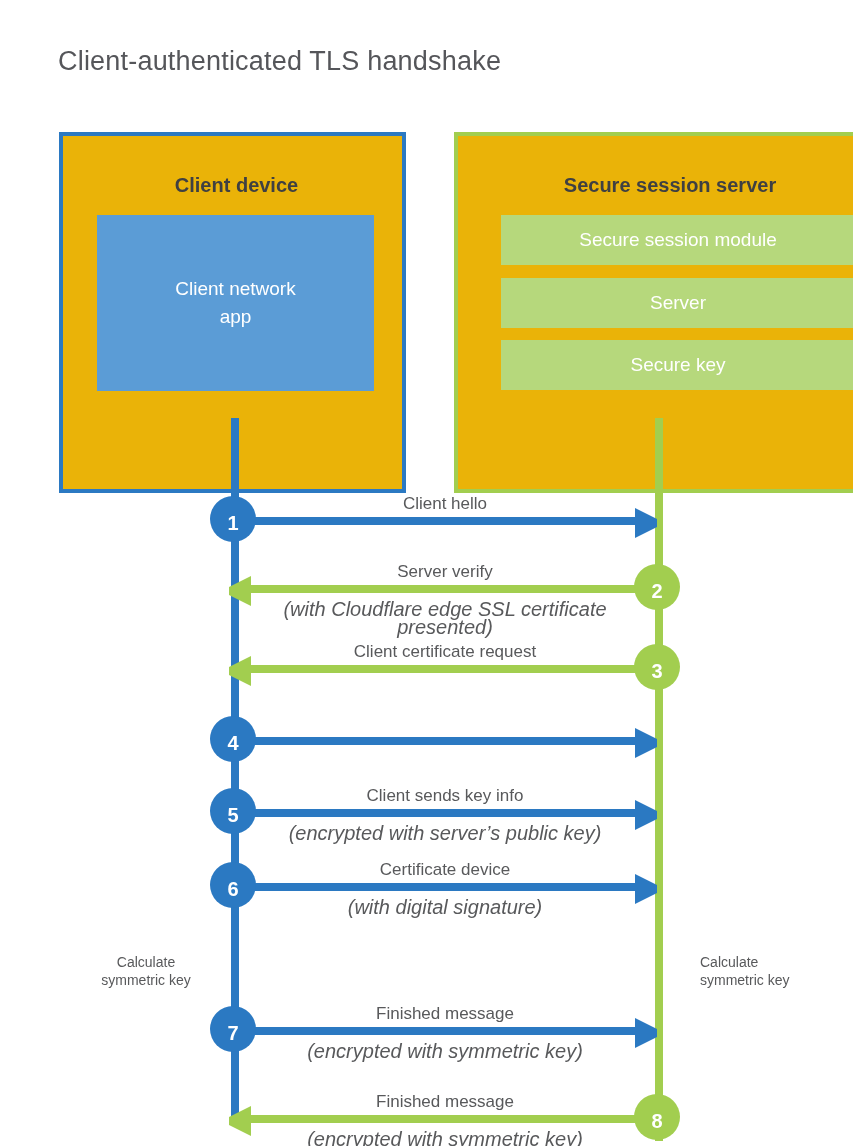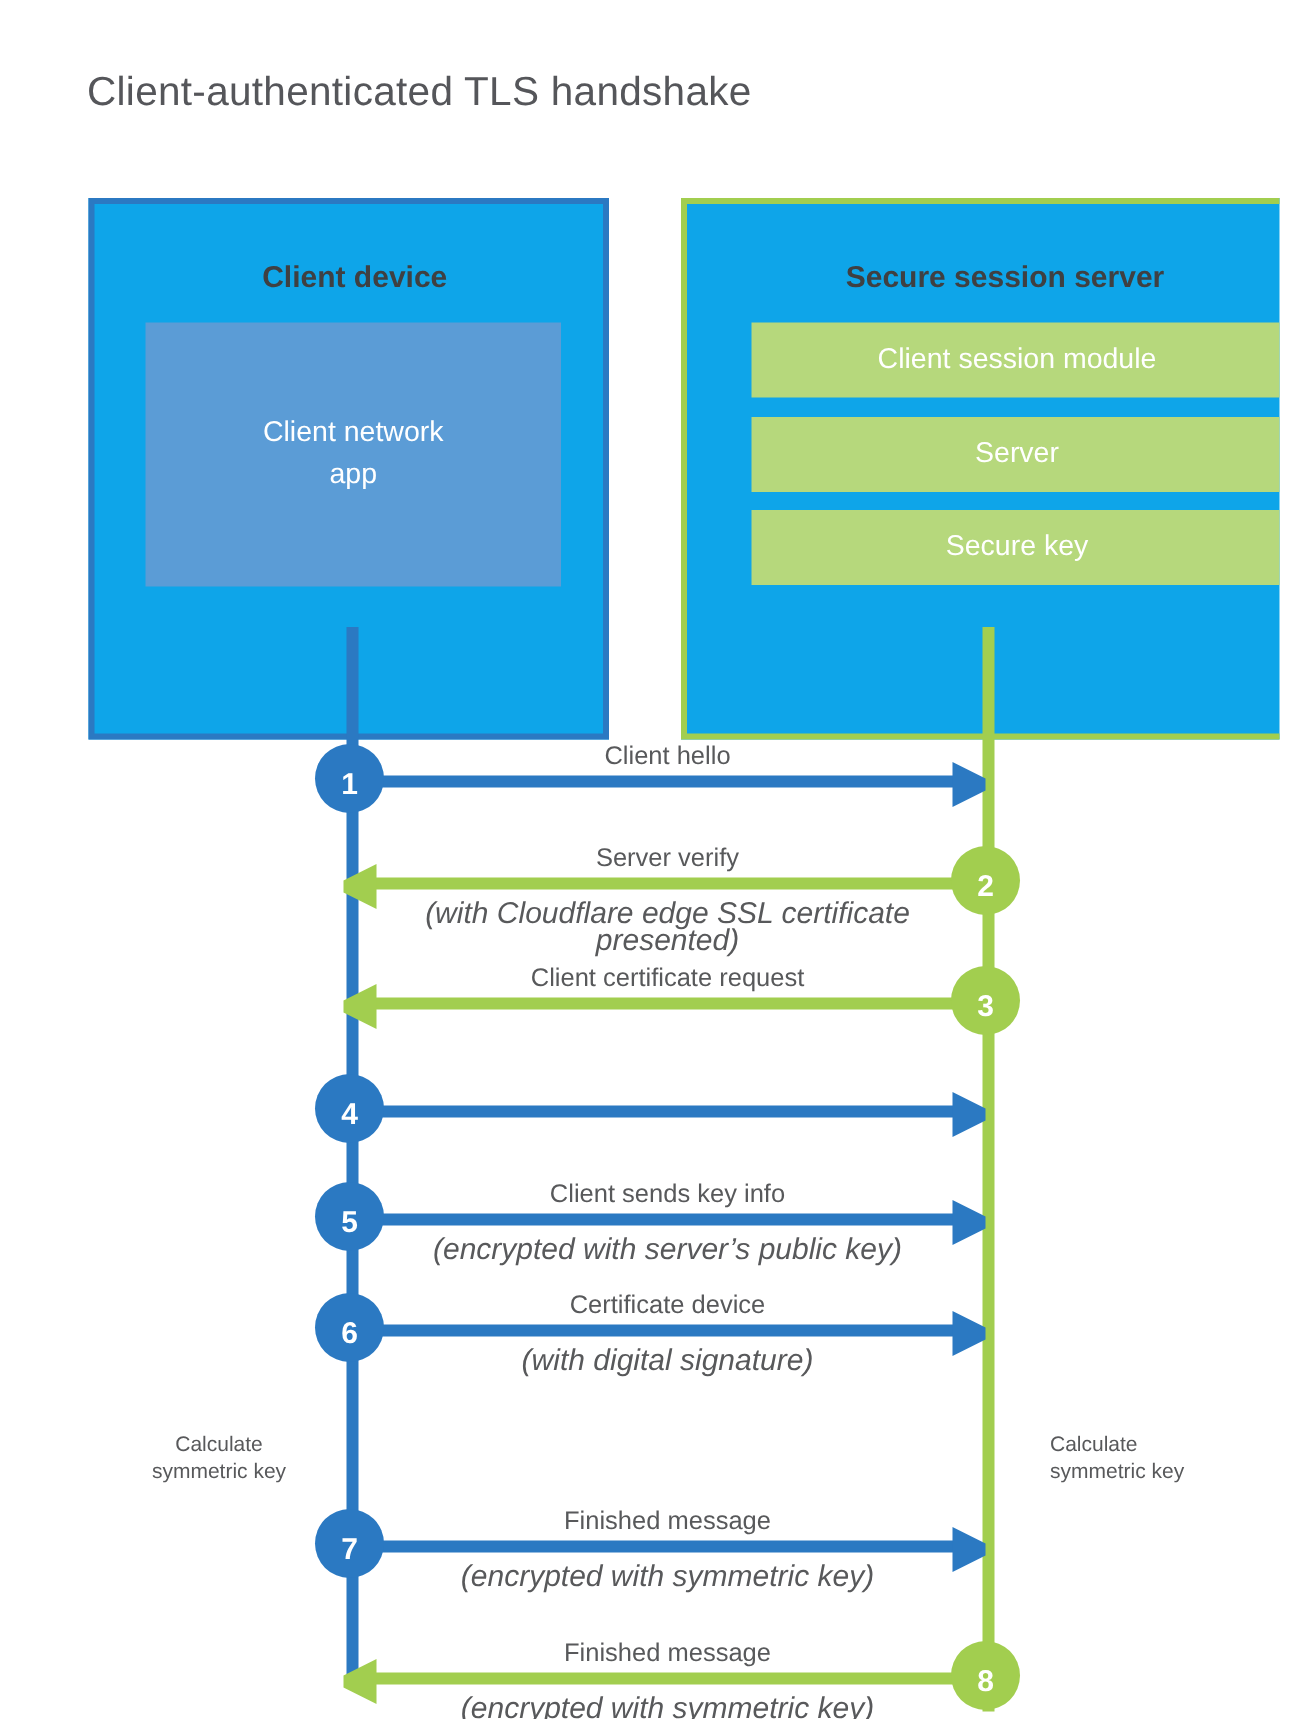--- a/index.html
+++ b/index.html
@@ -11,21 +11,21 @@
     --heading:#3f4042;
     --title-gray:#55565a;
   }
   *{margin:4px;padding:4px;box-sizing:border-box;}
   body{background:#ffffff;font-family:"Liberation Sans","DejaVu Sans",sans-serif;}
   .canvas{position:relative;width:865px;height:1146px;background:#ffffff;overflow:hidden;}
 
   .page-title{position:absolute;left:30px;top:18px;font-size:27px;font-weight:300;color:var(--title-gray);letter-spacing:.2px;}
 
   
-  .actor-box{position:absolute;top:108px;height:361px;background:#0ea5e9;text-decoration:underline;}
+  .actor-box{position:absolute;top:108px;height:361px;background:#eab308;text-decoration:underline;}
   .client-box{left:35px;width:347px;border:4px solid var(--blue);}
   .server-box{left:430px;width:424px;border:4px solid var(--green);}
   .box-title{position:absolute;top:30px;left:0;width:100%;text-align:center;font-size:20px;font-weight:bold;color:var(--heading);}
   .client-app{position:absolute;left:30px;top:75px;width:277px;height:176px;background:var(--blue-fill);
     display:flex;align-items:center;justify-content:center;text-align:center;color:#fff;font-size:19px;line-height:1.45;white-space:pre-line;}
   .server-bar{position:absolute;left:39px;width:354px;height:50px;background:var(--green-fill);
     display:flex;align-items:center;justify-content:center;color:#fff;font-size:19px;}
   .bar-0{top:75px;} .bar-1{top:138px;} .bar-2{top:200px;}
 
   
@@ -64,21 +64,21 @@
   <div class="page-title">Client-authenticated TLS handshake</div>
 
   <div class="actor-box client-box">
     <div class="box-title">Client device</div>
     <div class="client-app">Client network
 app</div>
   </div>
 
   <div class="actor-box server-box">
     <div class="box-title">Secure session server</div>
-    <div class="server-bar bar-0">Client session module</div>
+    <div class="server-bar bar-0">Secure session module</div>
     <div class="server-bar bar-1">Server</div>
     <div class="server-bar bar-2">Secure key</div>
   </div>
 
   <div class="lifeline blue"></div>
   <div class="lifeline green"></div>
 
   <div class="lbl" style="top:464px">Client hello</div>
   <div class="hline c-blue" style="left:209px;top:493px;width:404px"></div>
   <div class="head head-right" style="left:611px;top:484px"></div>

